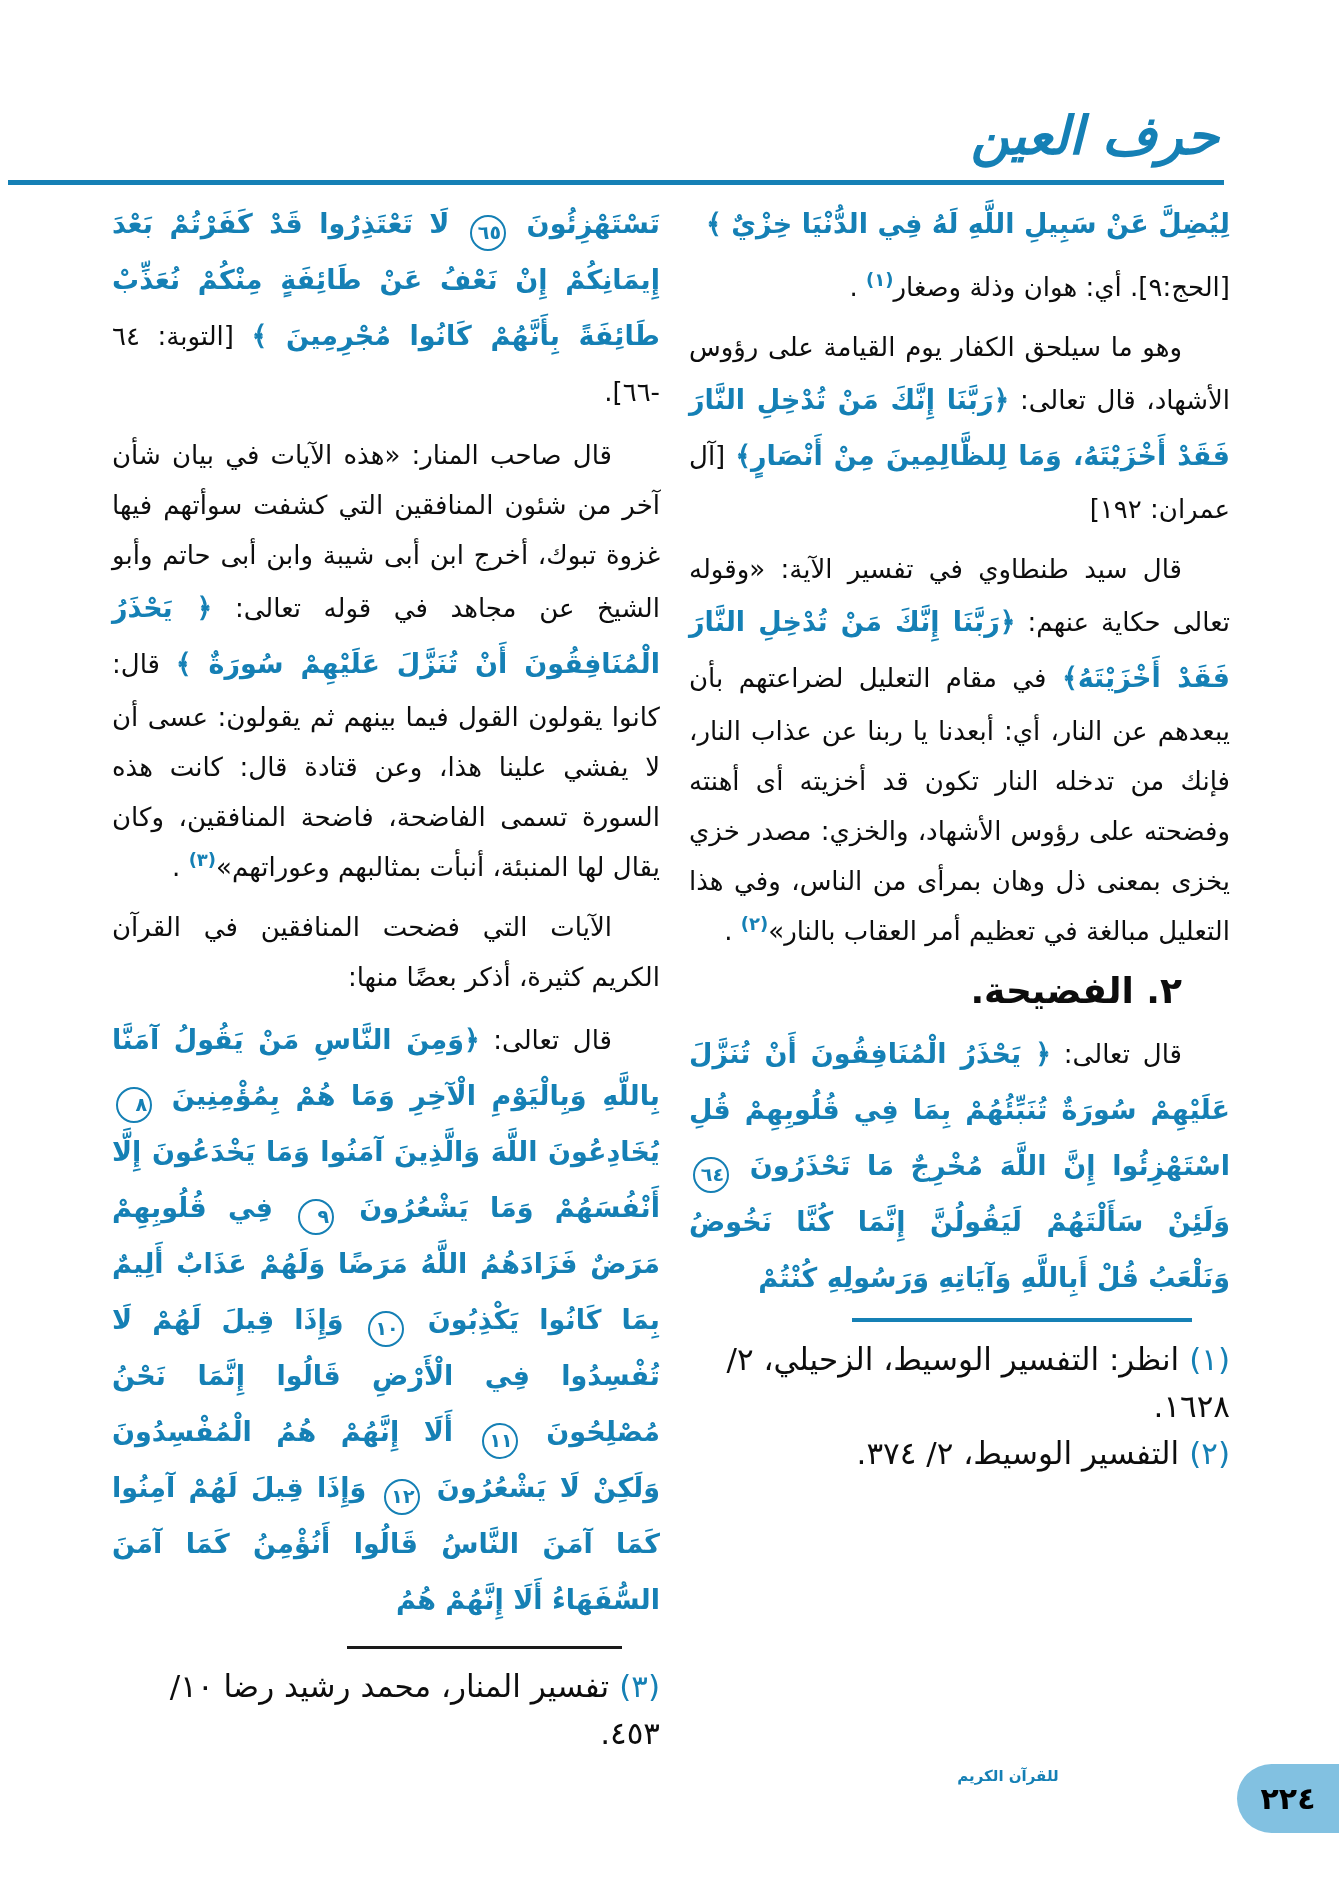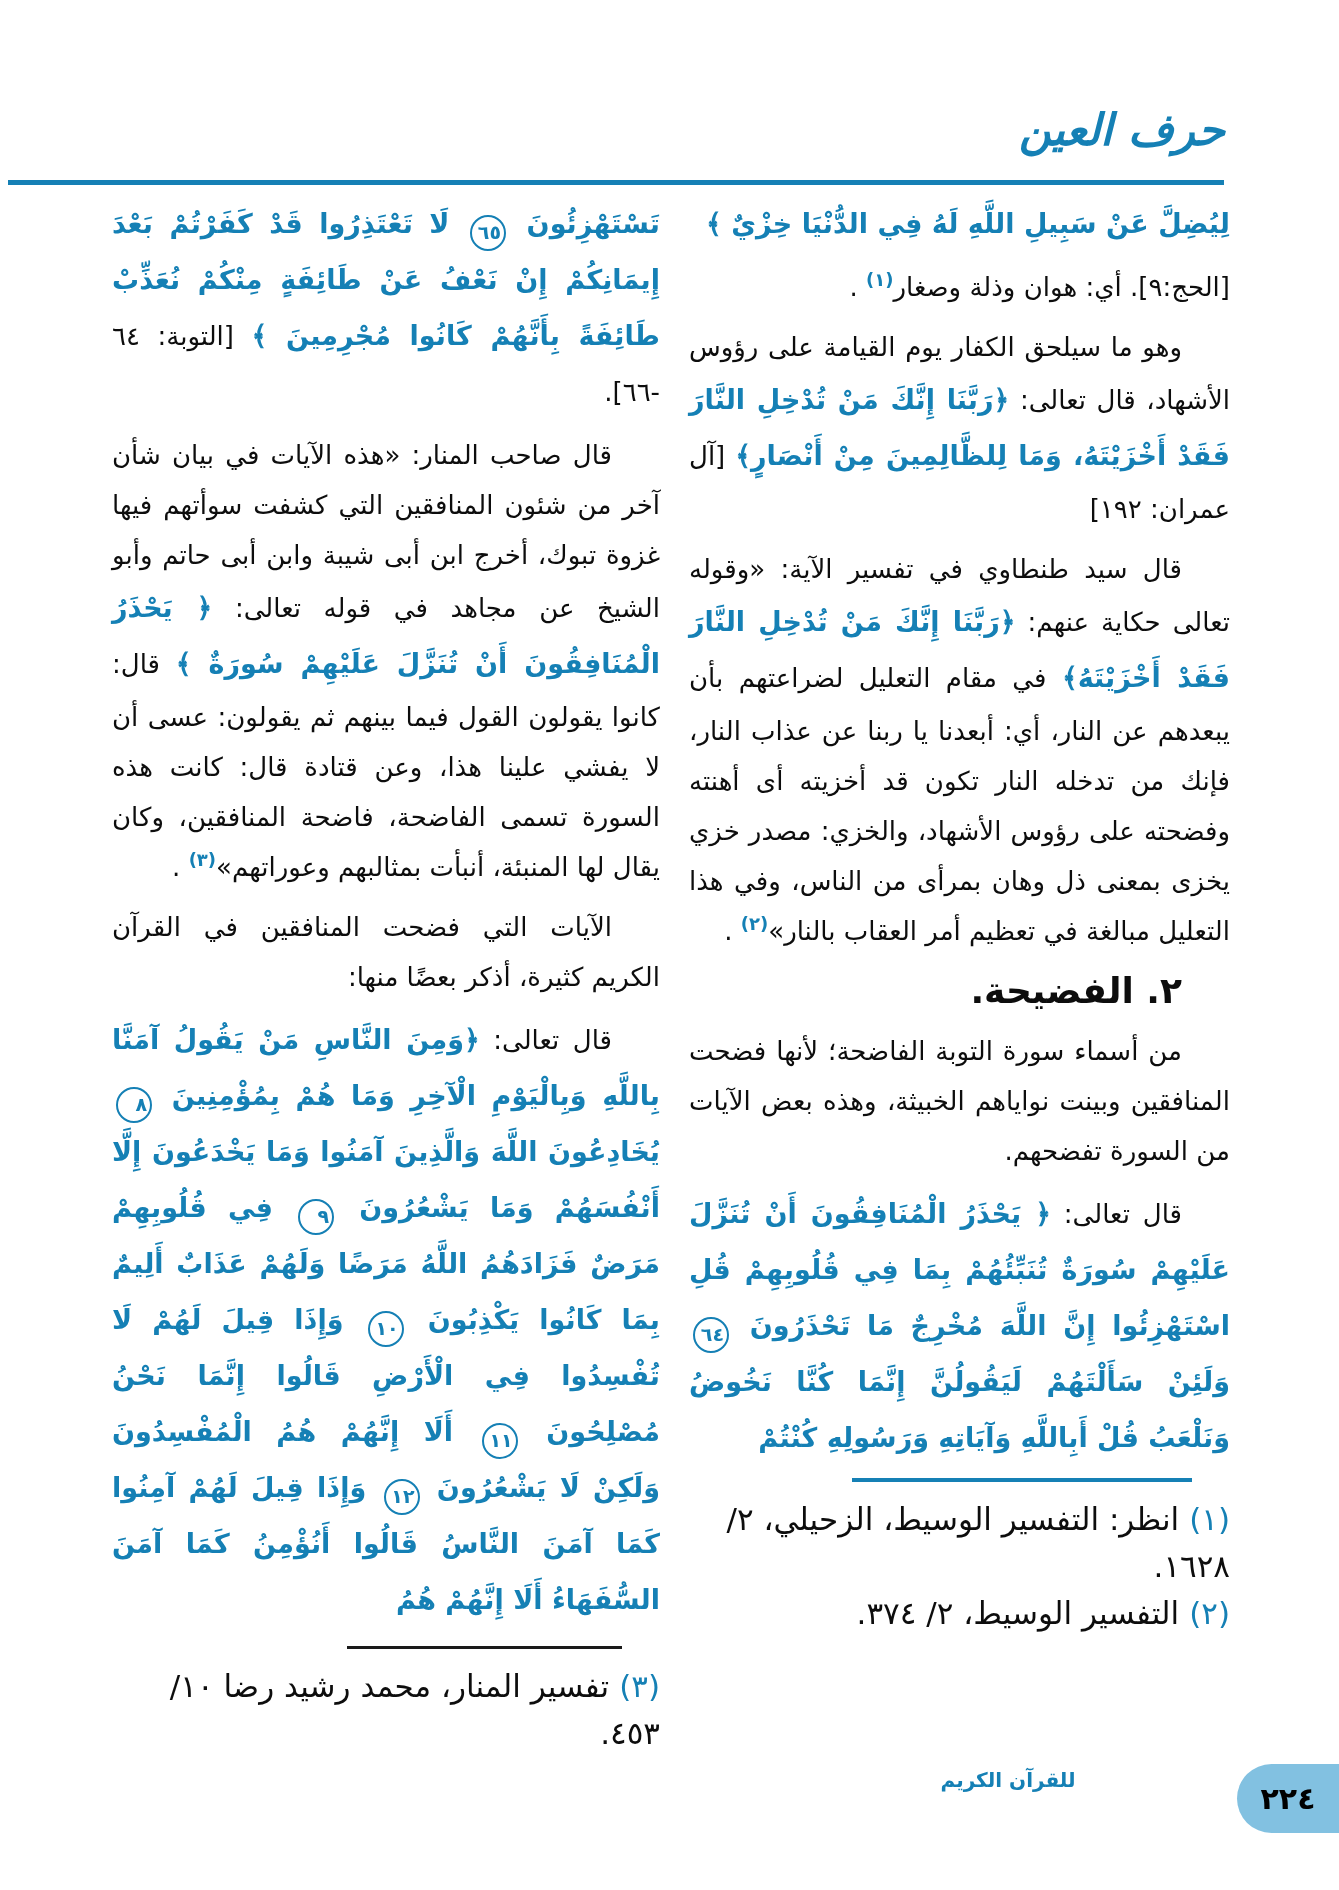--- a/index.html
+++ b/index.html
@@ -13,23 +13,23 @@
     width:1339px;height:1890px;
     font-family:"DejaVu Sans",sans-serif;
     color:var(--ink);
   }
   .page{
     position:relative;width:1339px;height:1890px;
     background:#ffffff;overflow:hidden;direction:rtl;
   }
   
   .header-title{
-    position:absolute;top:104px;right:114px;
+    position:absolute;top:104px;right:120px;
     color:var(--teal);
-    font-size:44px;font-weight:bold;font-style:italic;
+    font-size:53px;font-weight:bold;font-style:italic;
     letter-spacing:-1px;
     line-height:1.2;
   }
   .header-rule{
     position:absolute;top:180px;left:8px;width:1216px;height:5px;
     background:var(--teal);
   }
   
   .column{
     position:absolute;top:196px;
@@ -70,21 +70,21 @@
     font-size:31px;line-height:47px;color:var(--ink);
     text-align:right;
   }
   .fn-num{color:var(--teal);margin-left:10px;}
   
   .logo{
     position:absolute;top:1766px;right:216px;width:230px;
     text-align:center;color:var(--teal);
   }
   .logo-line1{font-size:26px;font-weight:bold;font-style:italic;line-height:1.3;}
-  .logo-line2{font-size:20px;font-weight:bold;line-height:1.4;}
+  .logo-line2{font-size:15px;font-weight:bold;line-height:1.4;}
   .page-tab{
     position:absolute;top:1764px;right:0;width:102px;height:69px;
     background:var(--tab-blue);
     border-radius:36px 0 0 36px;
     display:flex;align-items:center;justify-content:center;
     color:#000000;font-size:30px;font-weight:bold;
   }
 </style>
 </head>
 <body>
@@ -95,21 +95,20 @@
 
   <div class="header-rule"></div>
 
   <div class="column col-right">
     <div class="blocks">
         <p class="block quran"><span class="seg-quran">لِيُضِلَّ عَنْ سَبِيلِ اللَّهِ لَهُ فِي الدُّنْيَا خِزْيٌ ﴾</span></p>
         <p class="block body"><span class="seg-text">[الحج:٩]. أي: هوان وذلة وصغار</span><span class="seg-fnref">(١)</span><span class="seg-text"> .</span></p>
         <p class="block body indent"><span class="seg-text">وهو ما سيلحق الكفار يوم القيامة على رؤوس الأشهاد، قال تعالى: </span><span class="seg-quran">﴿رَبَّنَا إِنَّكَ مَنْ تُدْخِلِ النَّارَ فَقَدْ أَخْزَيْتَهُ، وَمَا لِلظَّالِمِينَ مِنْ أَنْصَارٍ﴾</span><span class="seg-text"> [آل عمران: ١٩٢]</span></p>
         <p class="block body indent"><span class="seg-text">قال سيد طنطاوي في تفسير الآية: «وقوله تعالى حكاية عنهم: </span><span class="seg-quran">﴿رَبَّنَا إِنَّكَ مَنْ تُدْخِلِ النَّارَ فَقَدْ أَخْزَيْتَهُ﴾</span><span class="seg-text"> في مقام التعليل لضراعتهم بأن يبعدهم عن النار، أي: أبعدنا يا ربنا عن عذاب النار، فإنك من تدخله النار تكون قد أخزيته أى أهنته وفضحته على رؤوس الأشهاد، والخزي: مصدر خزي يخزى بمعنى ذل وهان بمرأى من الناس، وفي هذا التعليل مبالغة في تعظيم أمر العقاب بالنار»</span><span class="seg-fnref">(٢)</span><span class="seg-text"> .</span></p>
         <p class="block heading indent"><span class="seg-text">٢. الفضيحة.</span></p>
-        <p class="block body indent"><span class="seg-text">من أسماء سورة التوبة الفاضحة؛ لأنها فضحت المنافقين وبينت نواياهم الخبيثة، وهذه بعض الآيات من السورة تفضحهم.</span></p>
         <p class="block body indent"><span class="seg-text">قال تعالى: </span><span class="seg-quran">﴿ يَحْذَرُ الْمُنَافِقُونَ أَنْ تُنَزَّلَ عَلَيْهِمْ سُورَةٌ تُنَبِّئُهُمْ بِمَا فِي قُلُوبِهِمْ قُلِ اسْتَهْزِئُوا إِنَّ اللَّهَ مُخْرِجٌ مَا تَحْذَرُونَ </span><span class="seg-aya">٦٤</span><span class="seg-quran"> وَلَئِنْ سَأَلْتَهُمْ لَيَقُولُنَّ إِنَّمَا كُنَّا نَخُوضُ وَنَلْعَبُ قُلْ أَبِاللَّهِ وَآيَاتِهِ وَرَسُولِهِ كُنْتُمْ</span></p>
       </div>
     <div class="fn-rule"></div>
     <div class="footnotes">
         <div class="footnote"><span class="fn-num">(١)</span><span class="fn-text">انظر: التفسير الوسيط، الزحيلي، ٢/ ١٦٢٨.</span></div>
         <div class="footnote"><span class="fn-num">(٢)</span><span class="fn-text">التفسير الوسيط، ٢/ ٣٧٤.</span></div>
       </div>
   </div>
 
   <div class="column col-left">

